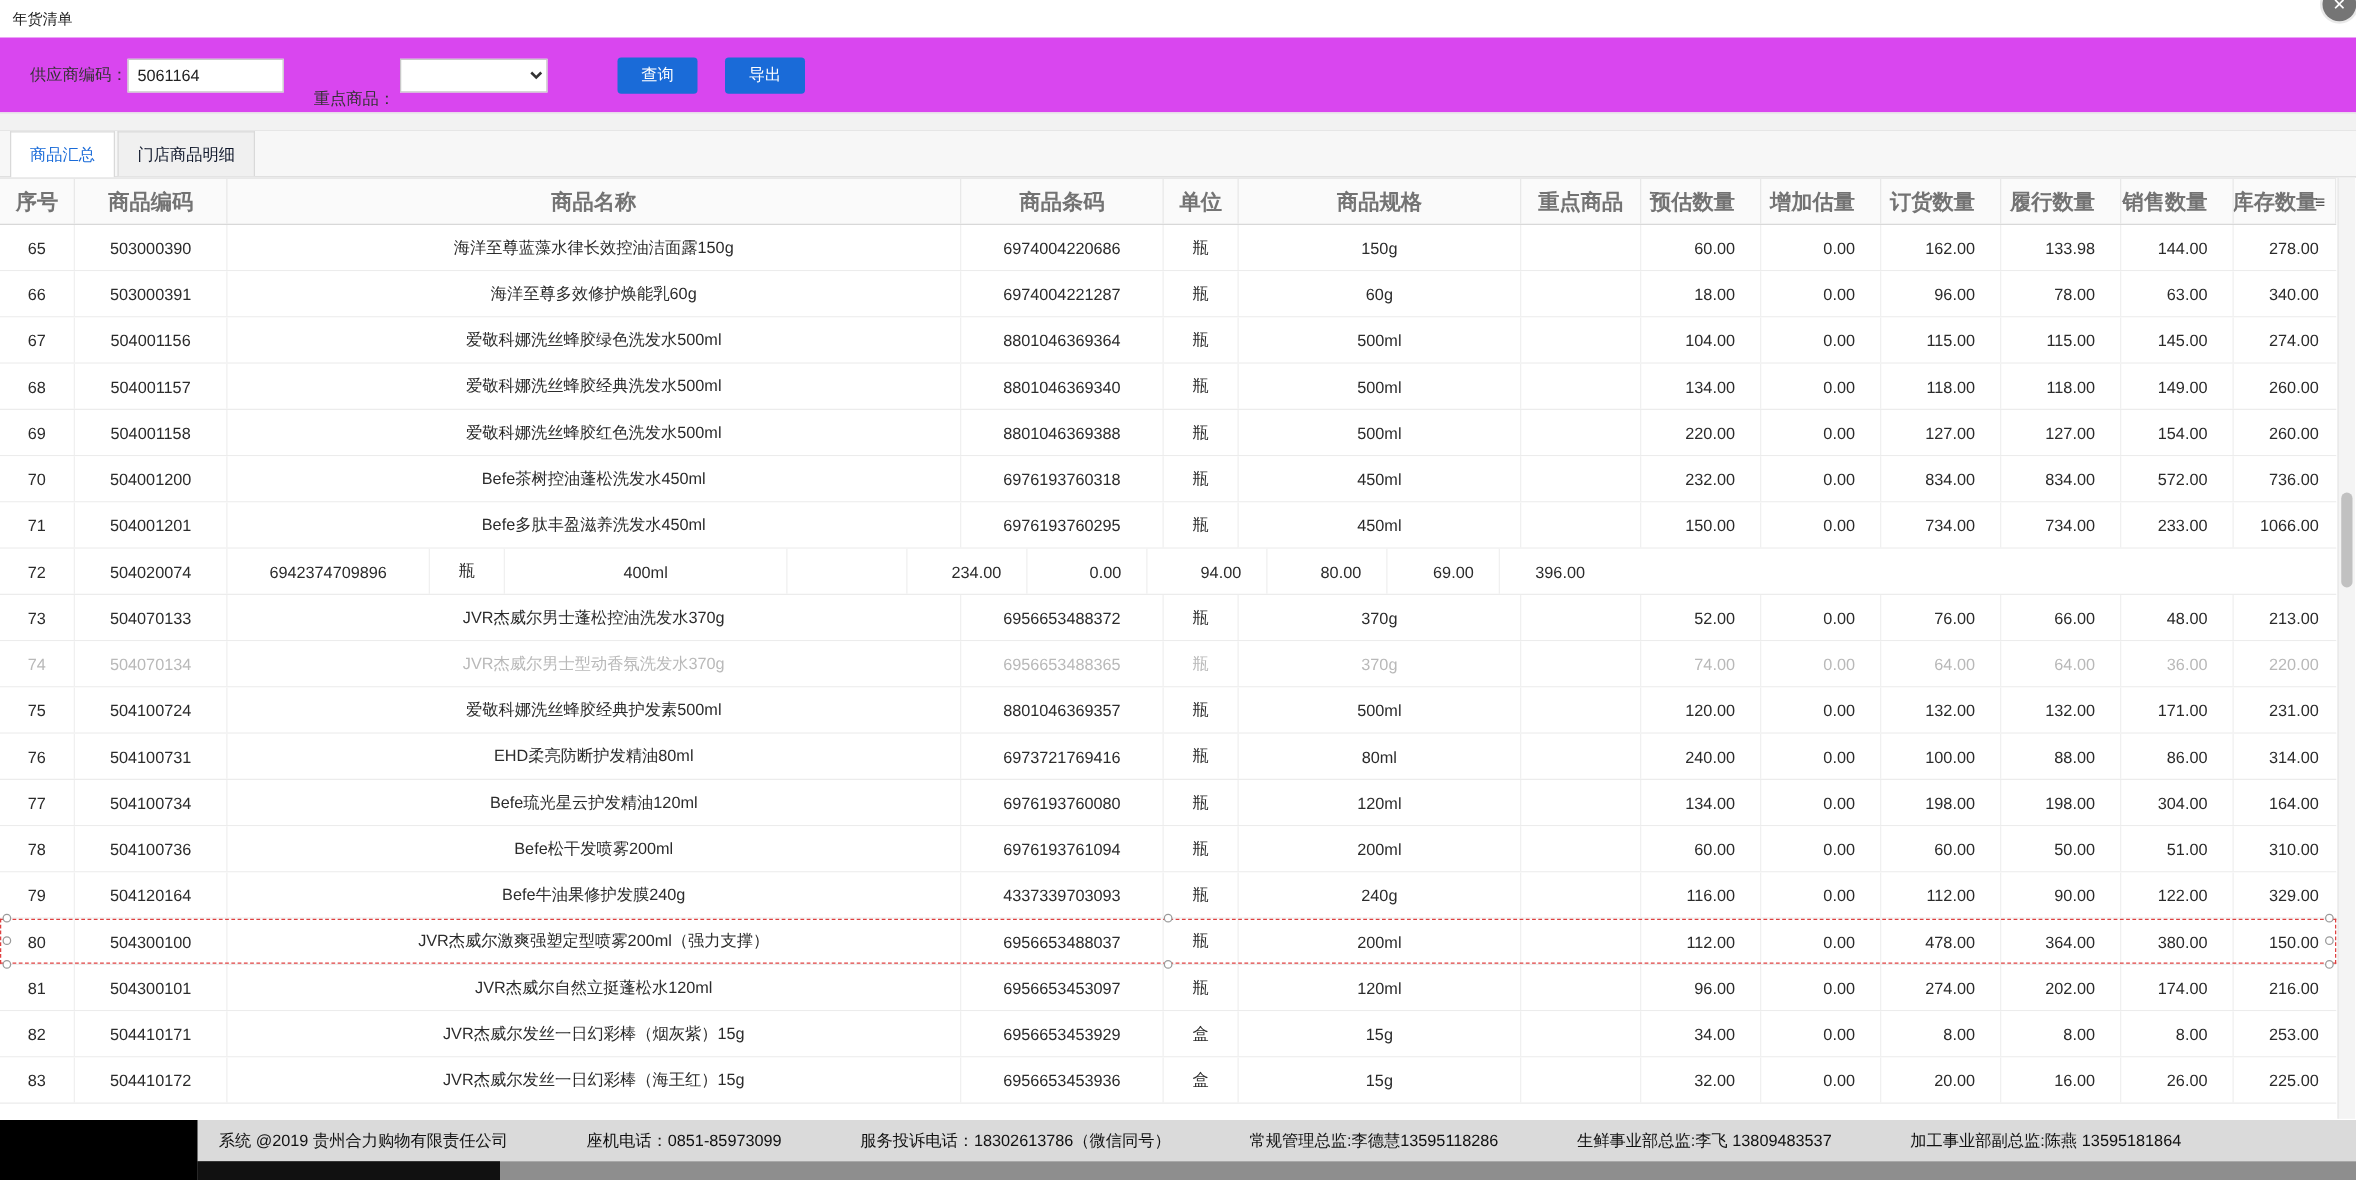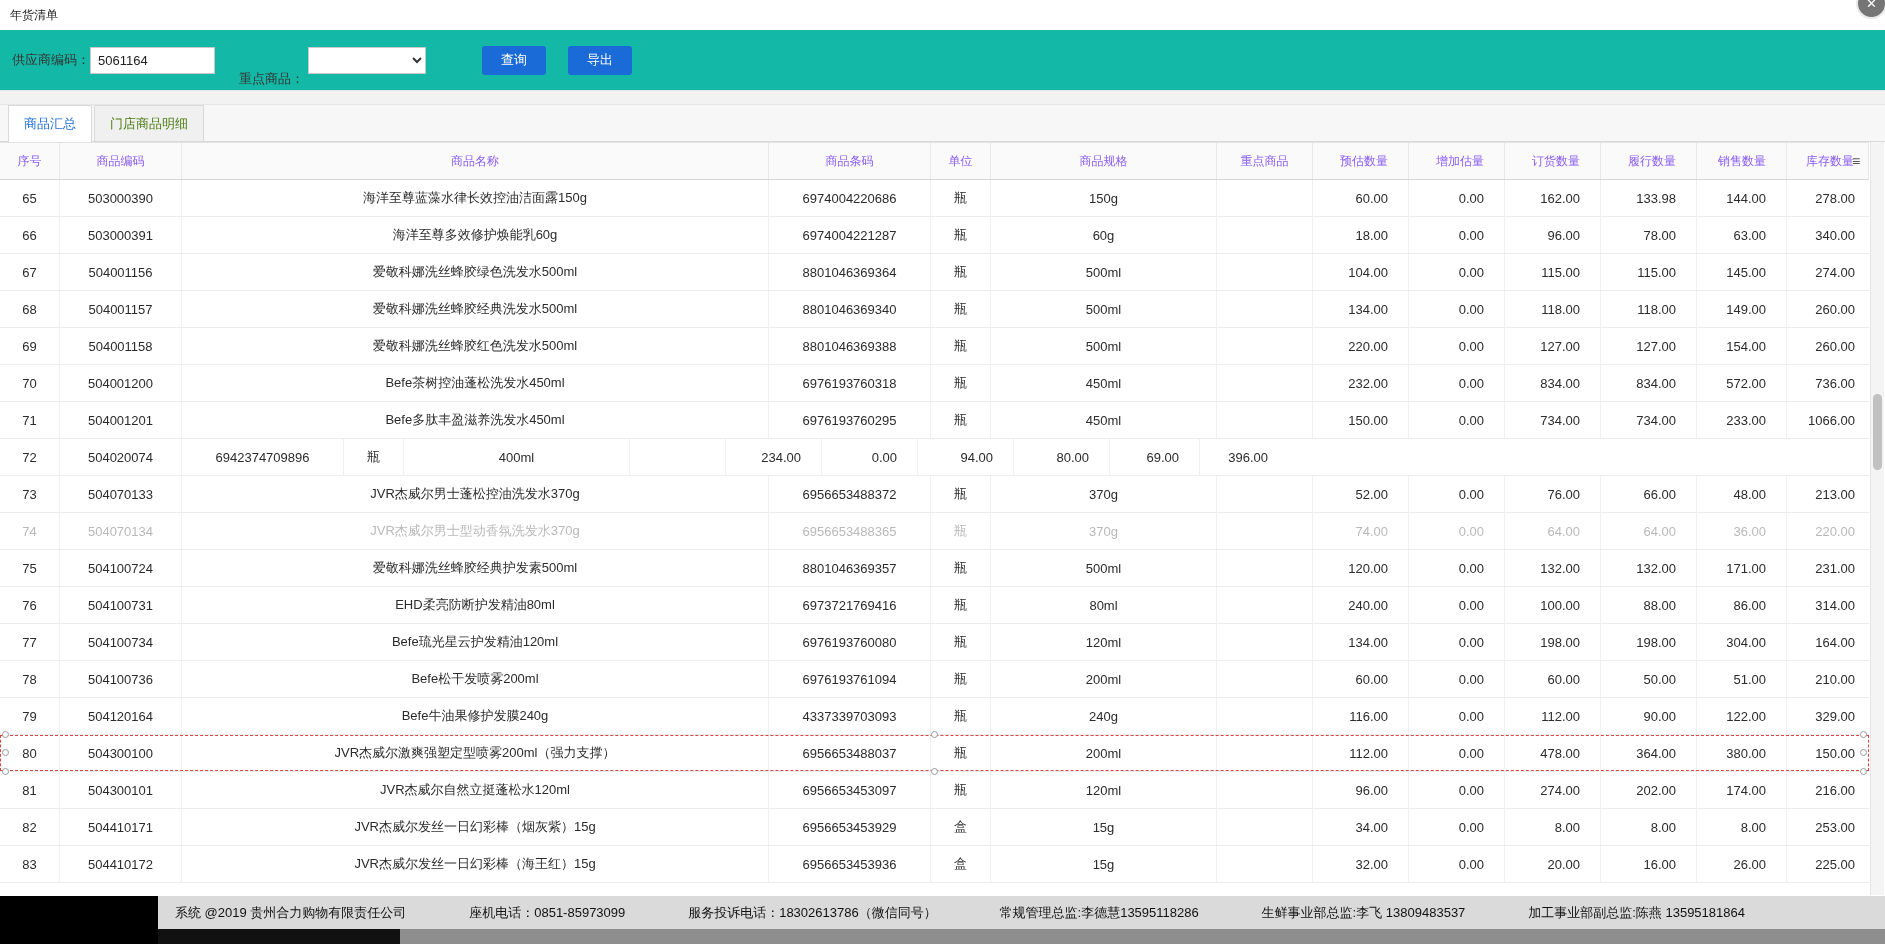--- a/index.html
+++ b/index.html
@@ -9,41 +9,41 @@
 
   
   .close-btn { position:absolute; top:-10px; right:0px; width:27px; height:27px; border-radius:50%;
     background:#757575; color:#fff; border:none; font-size:13px; line-height:27px; text-align:center;
     box-shadow:0 0 0 2px #e9e9e9; z-index:20; cursor:pointer; }
 
   
   .titlebar { height:30px; display:flex; align-items:center; padding-left:10px; font-size:12px; color:#222; }
 
   
-  .toolbar { height:60px; display:flex; align-items:center; padding-left:12px; background:#14b8a6; }
+  .toolbar { height:60px; display:flex; align-items:center; padding-left:24px; background:#d946ef; }
   .toolbar label { font-size:13px; color:#333; }
   .toolbar input { width:125px; height:27px; border:1px solid #c8c8c8; padding:0 7px; font-size:13px; color:#222; outline:none; }
   .toolbar .lbl2 { margin-left:24px;margin-top:38px; }
   .toolbar select { width:118px; height:27px; margin-left:4px; border:1px solid #c8c8c8; background:#fff; font-size:13px; color:#333; }
   .btn { width:64px; height:29px; border:none; border-radius:3px; background:#1a6bd8; color:#fff; font-size:13px; cursor:pointer; }
   .btn.query { margin-left:56px; }
   .btn.export { margin-left:22px; }
 
   .gapband { height:15px; background:#f2f2f2; border-top:1px solid #e6e6e6; border-bottom:1px solid #e6e6e6; }
 
   
   .tabbar { height:37px; display:flex; align-items:flex-end; background:#f7f7f7; border-bottom:1px solid #d9d9d9; padding-left:8px; }
-  .tab { height:36px; line-height:35px; padding:0 15px; font-size:13px; color:#4d7c0f; background:#f0f0f0;
+  .tab { height:36px; line-height:35px; padding:0 15px; font-size:13px; color:#0f172a; background:#f0f0f0;
     border:1px solid #d9d9d9; border-bottom:none; margin-right:2px; cursor:pointer; }
   .tab.active { background:#fff; color:#1a6bd8; margin-bottom:-1px; height:37px; }
 
   
   .table { margin-right:16px; position:relative; }
   .thead { display:flex; height:38px; background:#fafafa; border-top:1px solid #e2e2e2; border-bottom:1px solid #d8d8d8; position:relative; }
-  .thead .cell { color:#8b5cf6; font-size:12px; }
+  .thead .cell { color:#737373; font-size:17px;font-weight:bold; }
   .cell { display:flex; align-items:center; height:100%; border-right:1px solid #f0f0f0; overflow:hidden; white-space:nowrap; }
   .thead .cell { border-right:1px solid #e8e8e8; }
   .trow { display:flex; height:37px; border-bottom:1px solid #ececec; background:#fff; position:relative; }
   .trow.disabled .cell { color:#b9b9b9; }
   .trow.selected::after { content:""; position:absolute; inset:0; border:1px dashed #df4040; pointer-events:none; z-index:2; }
   .handle { position:absolute; width:7px; height:7px; border-radius:50%; background:#fff; border:1px solid #9a9a9a; z-index:3; }
   .handle.tl{ left:2px; top:-4px; } .handle.bl{ left:2px; bottom:-4px; }
   .handle.tc{ left:50%; top:-4px; margin-left:-4px; } .handle.bc{ left:50%; bottom:-4px; margin-left:-4px; }
   .handle.tr{ right:2px; top:-4px; } .handle.br{ right:2px; bottom:-4px; }
   .handle.ml{ left:2px; top:50%; margin-top:-4px; } .handle.mr{ right:2px; top:50%; margin-top:-4px; }
@@ -323,21 +323,21 @@
           <div class="cell c2">Befe松干发喷雾200ml</div>
           <div class="cell c3">6976193761094</div>
           <div class="cell c4">瓶</div>
           <div class="cell c5">200ml</div>
           <div class="cell c6"></div>
           <div class="cell c7">60.00</div>
           <div class="cell c8">0.00</div>
           <div class="cell c9">60.00</div>
           <div class="cell c10">50.00</div>
           <div class="cell c11">51.00</div>
-          <div class="cell c12">210.00</div>
+          <div class="cell c12">310.00</div>
         </div>
         <div class="trow">
           <div class="cell c0">79</div>
           <div class="cell c1">504120164</div>
           <div class="cell c2">Befe牛油果修护发膜240g</div>
           <div class="cell c3">4337339703093</div>
           <div class="cell c4">瓶</div>
           <div class="cell c5">240g</div>
           <div class="cell c6"></div>
           <div class="cell c7">116.00</div>

